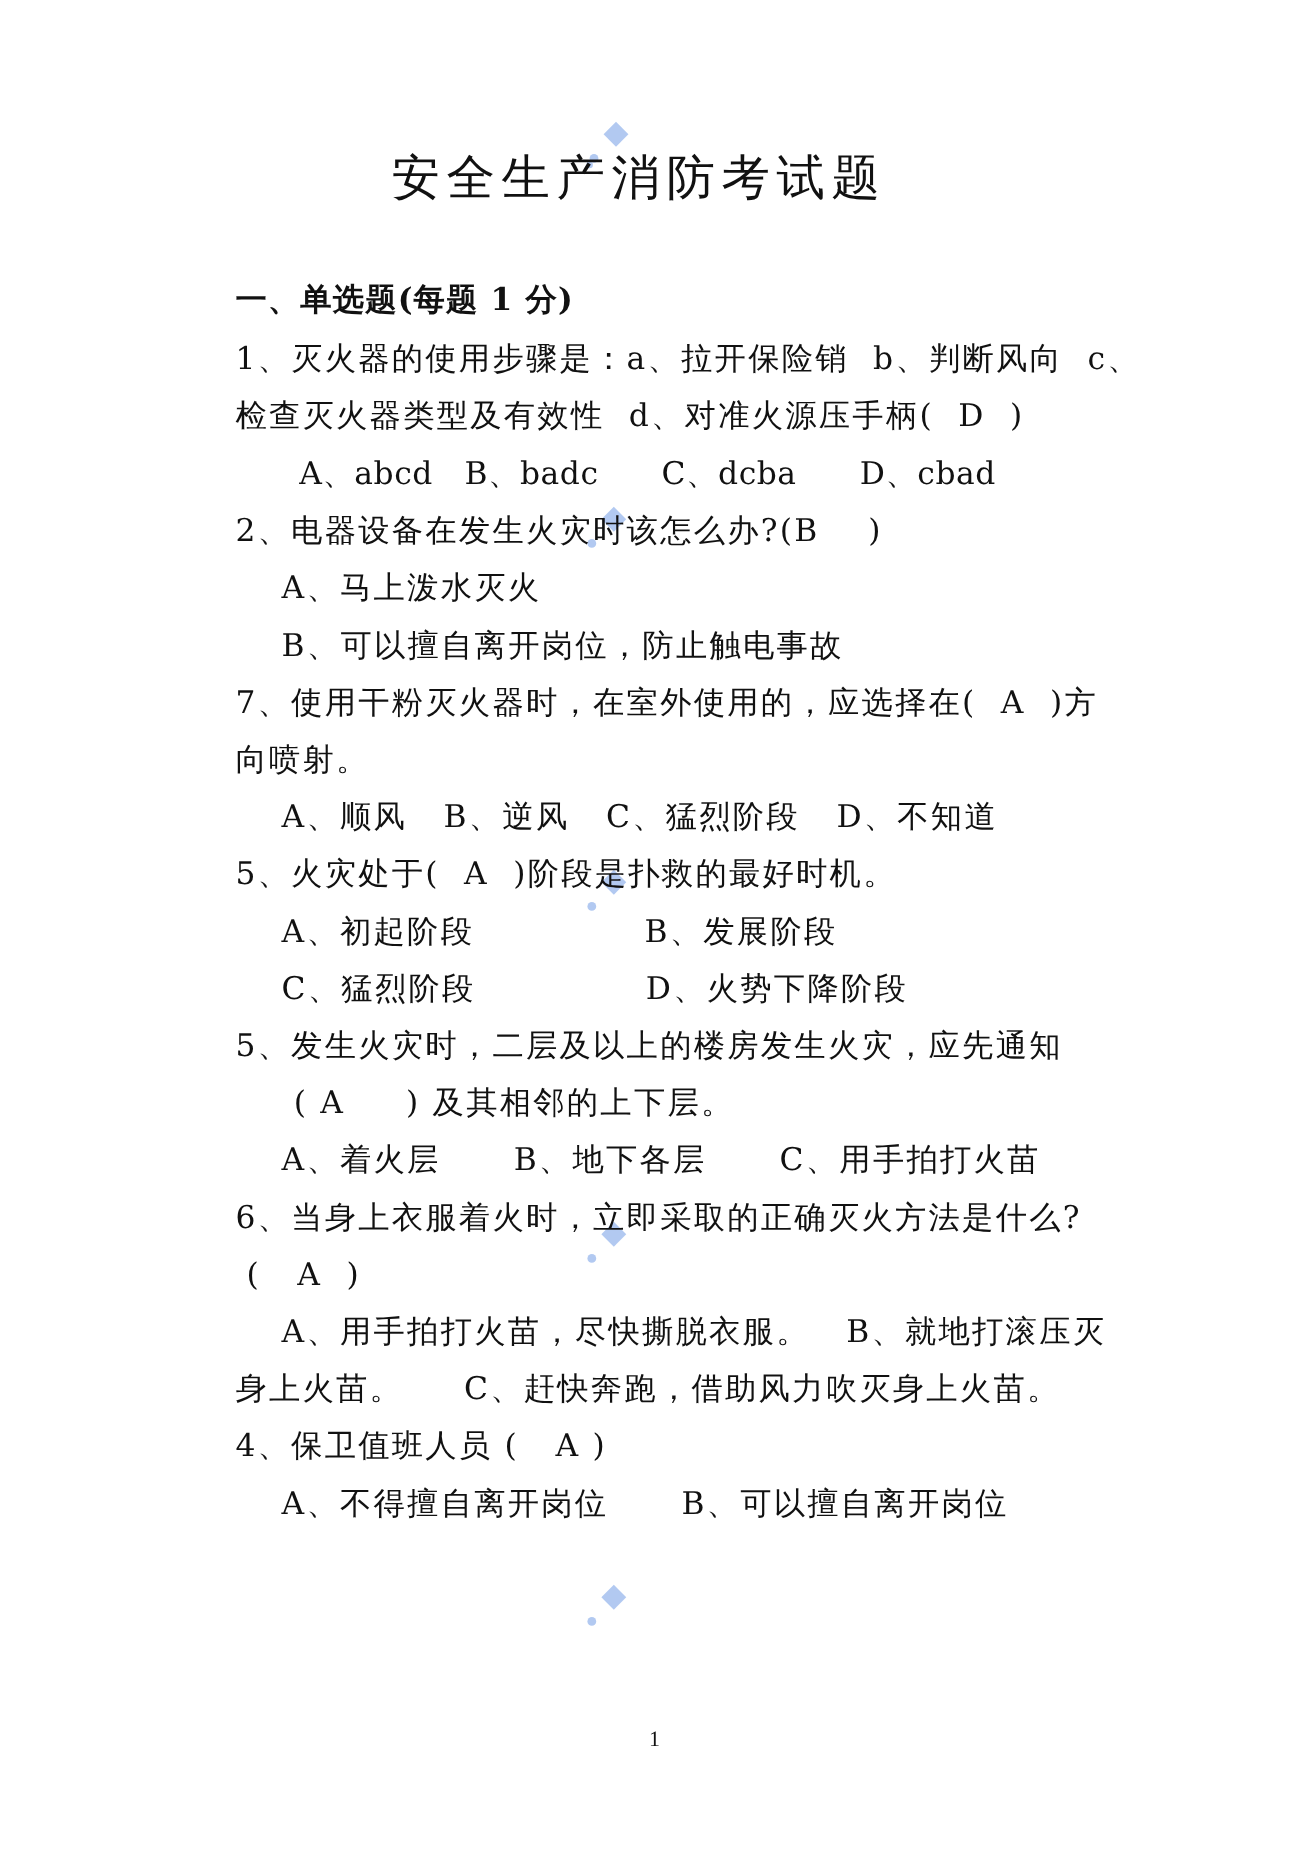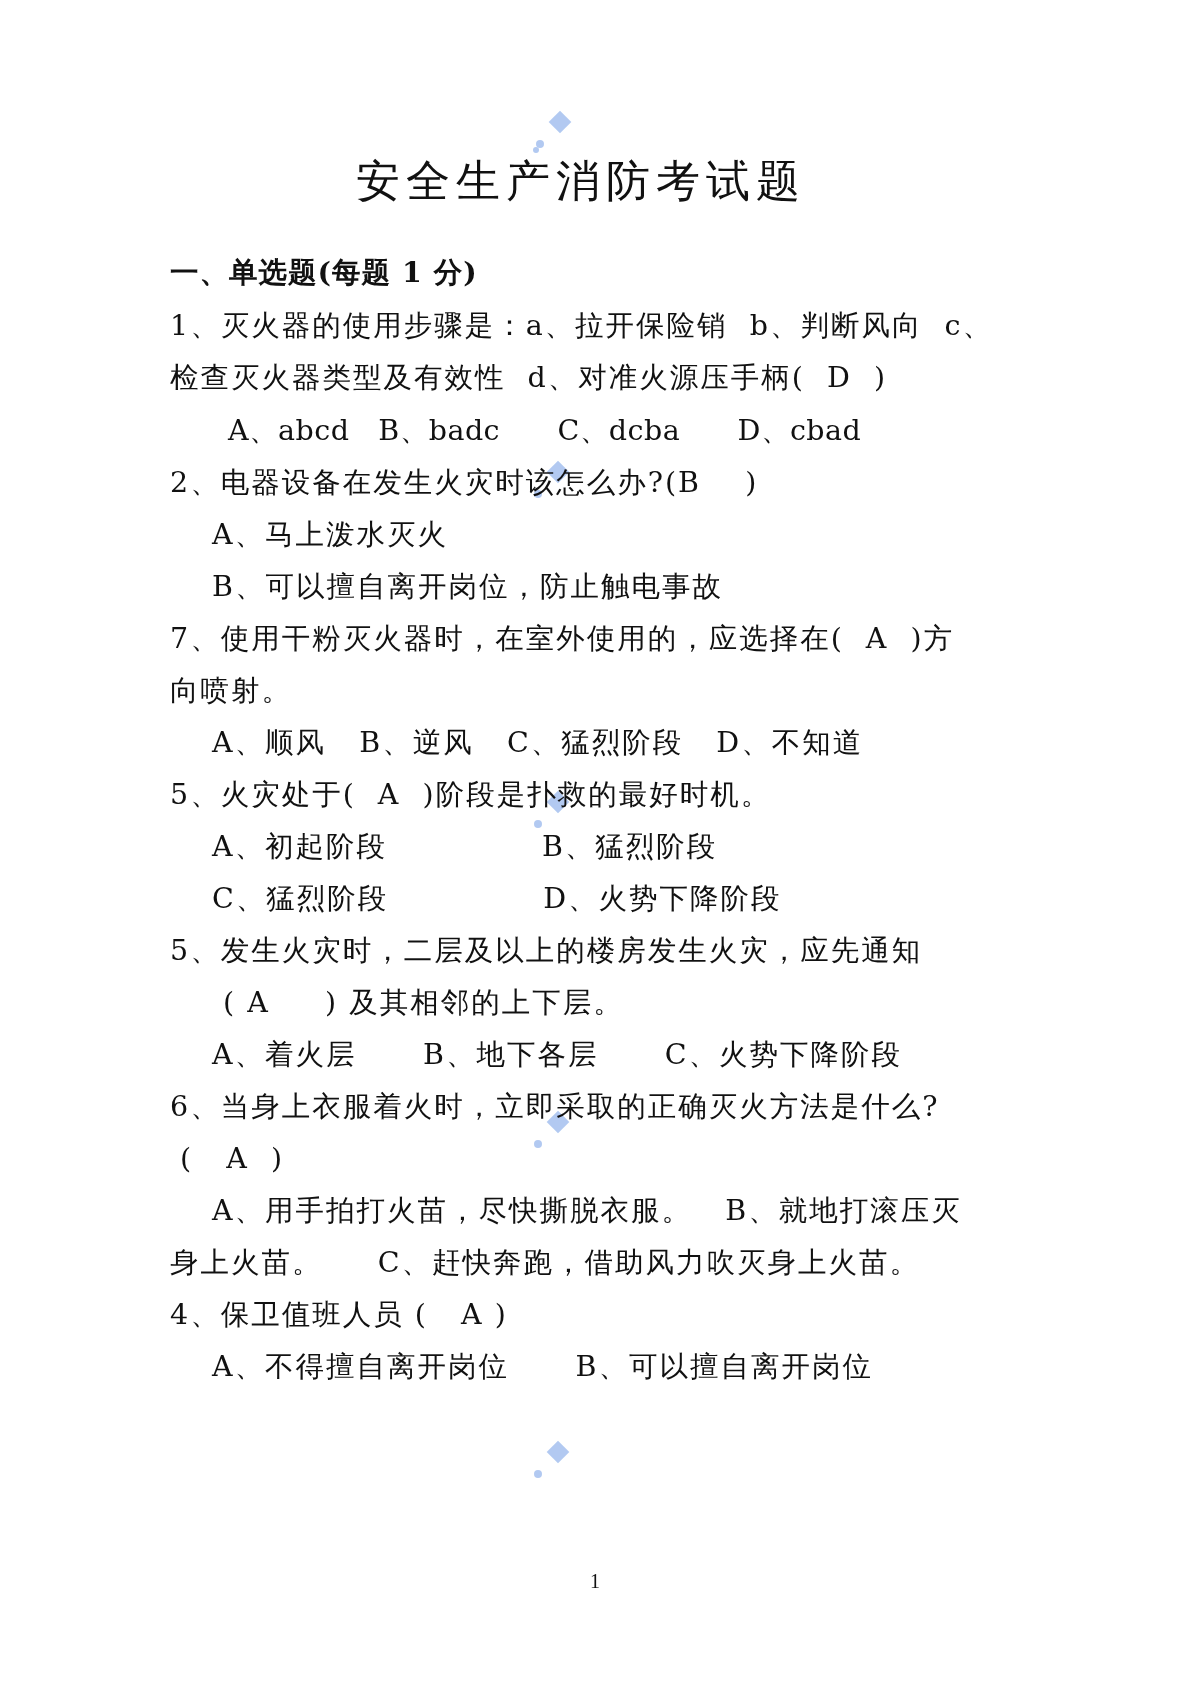--- a/index.html
+++ b/index.html
@@ -1,20 +1,20 @@
 <!DOCTYPE html>
 <html><head>
 <meta charset="utf-8">
 <style>
   html, body { margin: 0; padding: 0; background: #ffffff; }
   body { width: 1190px; height: 1683px; position: relative; overflow: hidden;
          font-family: "DejaVu Serif", "Liberation Serif", serif; color: #111; }
-  .title { position: absolute; left: 0; width: 1162px; top: 152px; text-align: center;
+  .title { position: absolute; left: 0; width: 1162px; top: 132px; text-align: center;
            font-size: 44px; letter-spacing: 6px; font-weight: normal; }
-  .line { position: absolute; font-size: 28.5px; white-space: pre; line-height: 1; letter-spacing: 2px; }
+  .line { position: absolute; font-size: 28.5px; white-space: pre; line-height: 1; letter-spacing: 2px; margin-left: 44px; }
   .section { font-weight: bold; letter-spacing: 1px; }
   .page-num { position: absolute; top: 1570px; left: 590px; font-size: 20px;
               font-family: "Liberation Serif", serif; }
   .watermark { position: absolute; width: 46px; height: 46px; opacity: 0.6; }
 </style>
 </head>
 <body>
 
 <div>
 
@@ -50,26 +50,26 @@
 
   <div class="line" style="left:170px;top:469px">2、电器设备在发生火灾时该怎么办?(B    )</div>
   <div class="line" style="left:212px;top:521px">A、马上泼水灭火</div>
   <div class="line" style="left:212px;top:573px">B、可以擅自离开岗位，防止触电事故</div>
 
   <div class="line" style="left:170px;top:625px">7、使用干粉灭火器时，在室外使用的，应选择在(  A  )方</div>
   <div class="line" style="left:170px;top:677px">向喷射。</div>
   <div class="line" style="left:212px;top:729px">A、顺风   B、逆风   C、猛烈阶段   D、不知道</div>
 
   <div class="line" style="left:170px;top:781px">5、火灾处于(  A  )阶段是扑救的最好时机。</div>
-  <div class="line" style="left:212px;top:833px">A、初起阶段              B、猛烈阶段</div>
+  <div class="line" style="left:212px;top:833px">A、初起阶段              B、发展阶段</div>
   <div class="line" style="left:212px;top:885px">C、猛烈阶段              D、火势下降阶段</div>
 
   <div class="line" style="left:170px;top:937px">5、发生火灾时，二层及以上的楼房发生火灾，应先通知</div>
   <div class="line" style="left:212px;top:989px"> ( A     ) 及其相邻的上下层。</div>
-  <div class="line" style="left:212px;top:1041px">A、着火层      B、地下各层      C、火势下降阶段</div>
+  <div class="line" style="left:212px;top:1041px">A、着火层      B、地下各层      C、用手拍打火苗</div>
 
   <div class="line" style="left:170px;top:1093px">6、当身上衣服着火时，立即采取的正确灭火方法是什么?</div>
   <div class="line" style="left:180px;top:1145px">(   A  )</div>
   <div class="line" style="left:212px;top:1197px">A、用手拍打火苗，尽快撕脱衣服。   B、就地打滚压灭</div>
   <div class="line" style="left:170px;top:1249px">身上火苗。     C、赶快奔跑，借助风力吹灭身上火苗。</div>
 
   <div class="line" style="left:170px;top:1301px">4、保卫值班人员 (   A )</div>
   <div class="line" style="left:212px;top:1353px">A、不得擅自离开岗位      B、可以擅自离开岗位</div>
 
   <div class="page-num">1</div>

